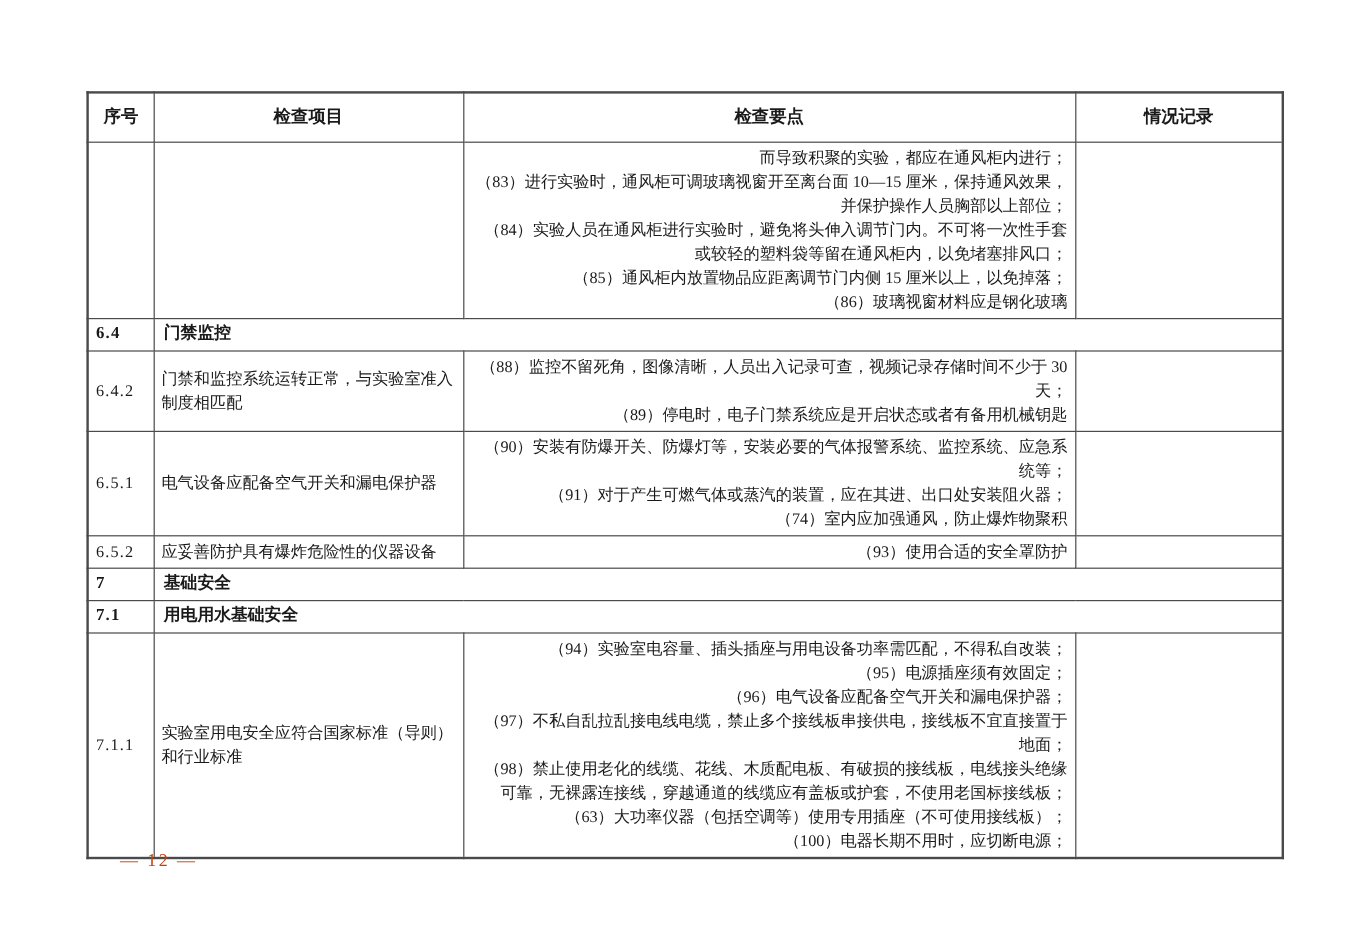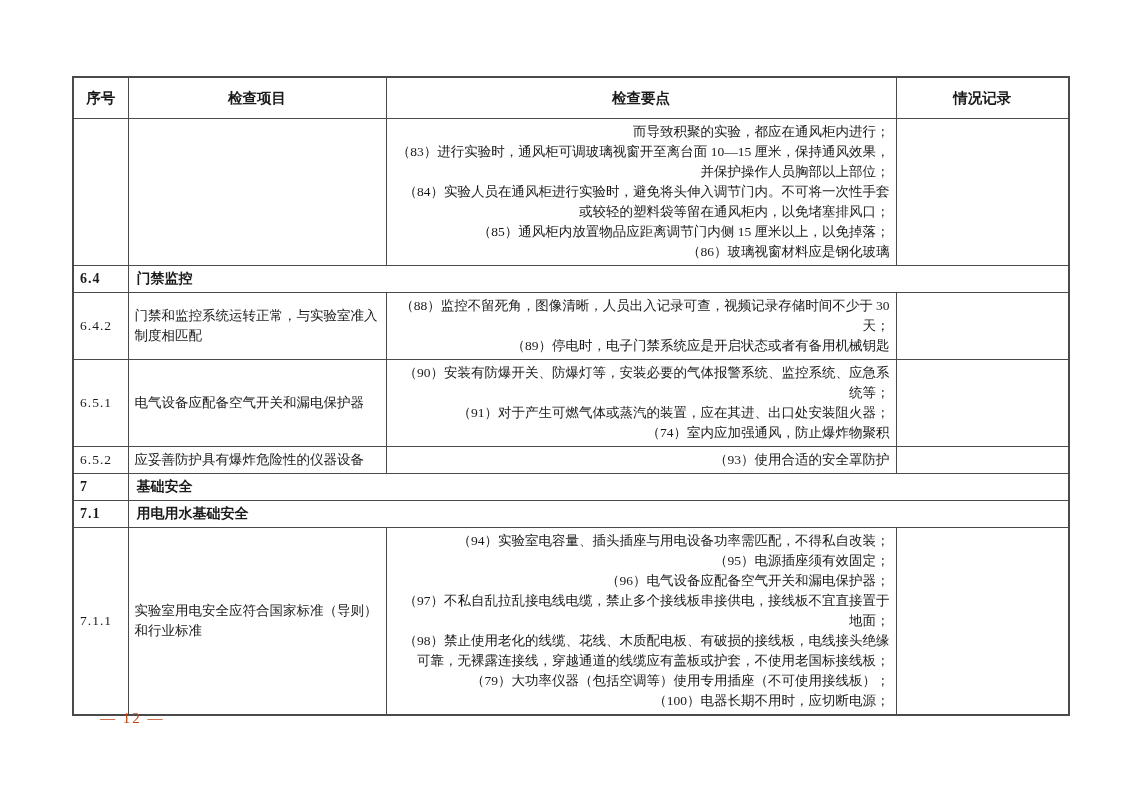--- a/index.html
+++ b/index.html
@@ -152,21 +152,21 @@
         </tr>
         <tr>
           <td class="cell-no">7.1.1</td>
           <td class="cell-item">实验室用电安全应符合国家标准（导则）和行业标准</td>
           <td class="cell-points">
             <div class="point-line">（94）实验室电容量、插头插座与用电设备功率需匹配，不得私自改装；</div>
             <div class="point-line">（95）电源插座须有效固定；</div>
             <div class="point-line">（96）电气设备应配备空气开关和漏电保护器；</div>
             <div class="point-line">（97）不私自乱拉乱接电线电缆，禁止多个接线板串接供电，接线板不宜直接置于地面；</div>
             <div class="point-line">（98）禁止使用老化的线缆、花线、木质配电板、有破损的接线板，电线接头绝缘可靠，无裸露连接线，穿越通道的线缆应有盖板或护套，不使用老国标接线板；</div>
-            <div class="point-line">（79）大功率仪器（包括空调等）使用专用插座（不可使用接线板）；</div>
+            <div class="point-line">（63）大功率仪器（包括空调等）使用专用插座（不可使用接线板）；</div>
             <div class="point-line">（100）电器长期不用时，应切断电源；</div>
           </td>
           <td class="cell-record"></td>
         </tr>
       </tbody>
   </table>
 
   <div class="page-footer">
     <span>—  12  —</span>
   </div>

